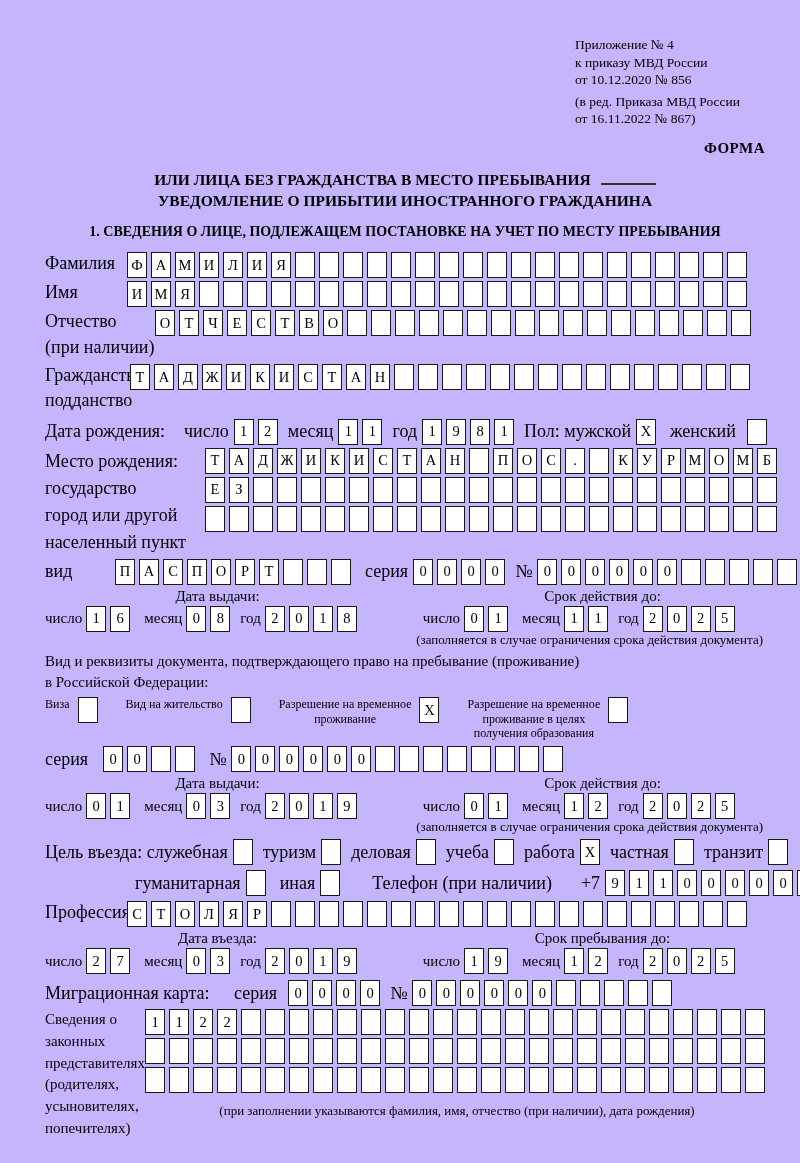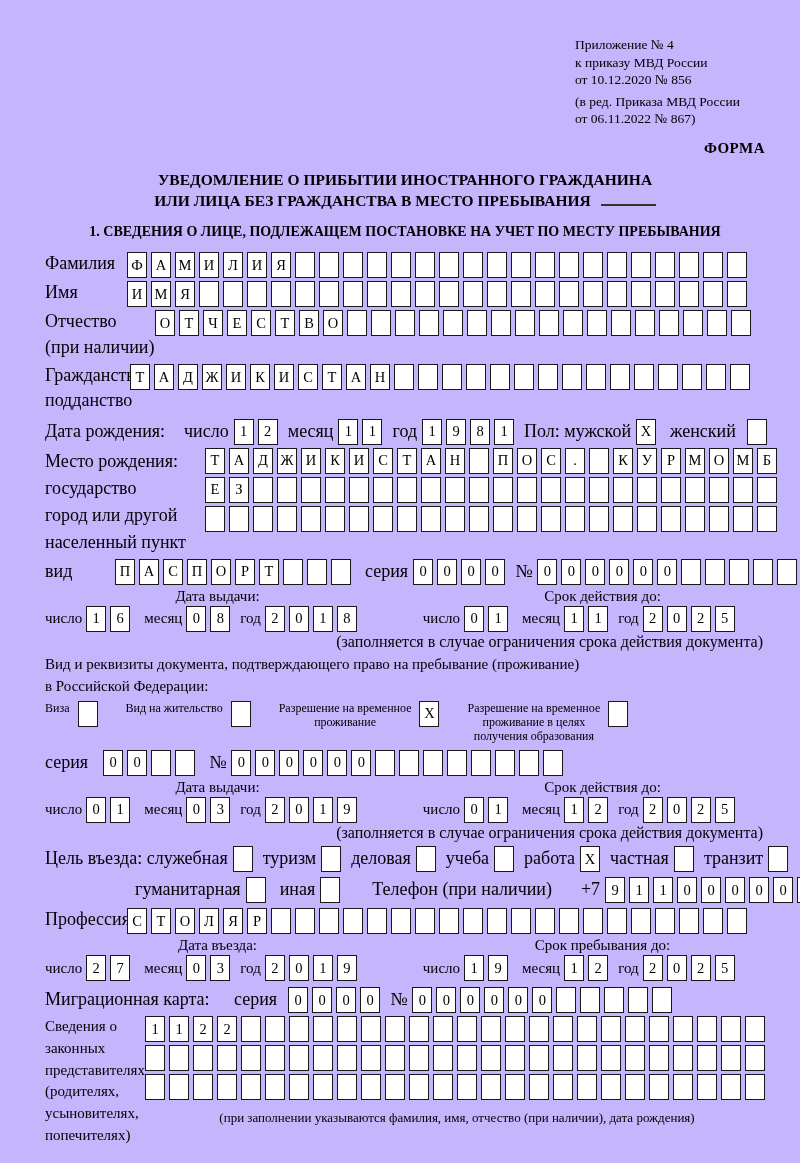--- a/index.html
+++ b/index.html
@@ -34,21 +34,21 @@
 
   .dates { margin-bottom:2px; }
   .dhdrs { display:flex; font-size:15px; }
   .dhdr { text-align:center; }
   .dh-left { width:330px; margin-left:10px; }
   .dh-right { width:330px; margin-left:60px; }
   .dfieldsrow { display:flex; align-items:center; margin-top:1px; }
   .dgroup { display:flex; align-items:center; }
   .dg-right { margin-left:62px; }
   .dlab { font-size:15px; margin-right:4px; }
-  .note { font-size:16px; text-align:right; line-height:1.15; margin:1px 2px 4px 0; }
+  .note { font-size:13px; text-align:right; line-height:1.15; margin:1px 2px 4px 0; }
 
   .plaintext { font-size:15px; line-height:1.25; margin-bottom:3px; }
   .permits { display:flex; align-items:flex-start; margin:5px 0 6px 0; }
   .permit { display:flex; align-items:flex-start; }
   .permit .plbl { font-size:12px; line-height:1.2; }
   .pcenter { text-align:center; }
   .permit .boxes { margin-left:8px; margin-top:0; }
 
   .purposerow { display:flex; align-items:center; margin-bottom:5px; }
   .purposerow .lbl { margin-right:5px; }
@@ -62,30 +62,30 @@
 <body>
 
 <div class="page">
 
   <div class="annex">
     <div>Приложение № 4</div>
     <div>к приказу МВД России</div>
     <div>от 10.12.2020 № 856</div>
     <div class="edition">
       <div>(в ред. Приказа МВД России</div>
-      <div>от 06.11.2022 № 867)</div>
+      <div>от 16.11.2022 № 867)</div>
     </div>
   </div>
   <div class="forma">ФОРМА</div>
 
   <div class="title">
-    <div>УВЕДОМЛЕНИЕ О ПРИБЫТИИ ИНОСТРАННОГО ГРАЖДАНИНА</div>
     <div>
       <span>ИЛИ ЛИЦА БЕЗ ГРАЖДАНСТВА В МЕСТО ПРЕБЫВАНИЯ</span><span class="blank"></span>
     </div>
+    <div>УВЕДОМЛЕНИЕ О ПРИБЫТИИ ИНОСТРАННОГО ГРАЖДАНИНА</div>
   </div>
 
   <div class="sec1">1. СВЕДЕНИЯ О ЛИЦЕ, ПОДЛЕЖАЩЕМ ПОСТАНОВКЕ НА УЧЕТ ПО МЕСТУ ПРЕБЫВАНИЯ</div>
 
   <div class="body">
 
     <div class="frow">
       <div class="lbl w82">Фамилия</div>
       <div class="boxes">
           <span class="cell">Ф</span>

